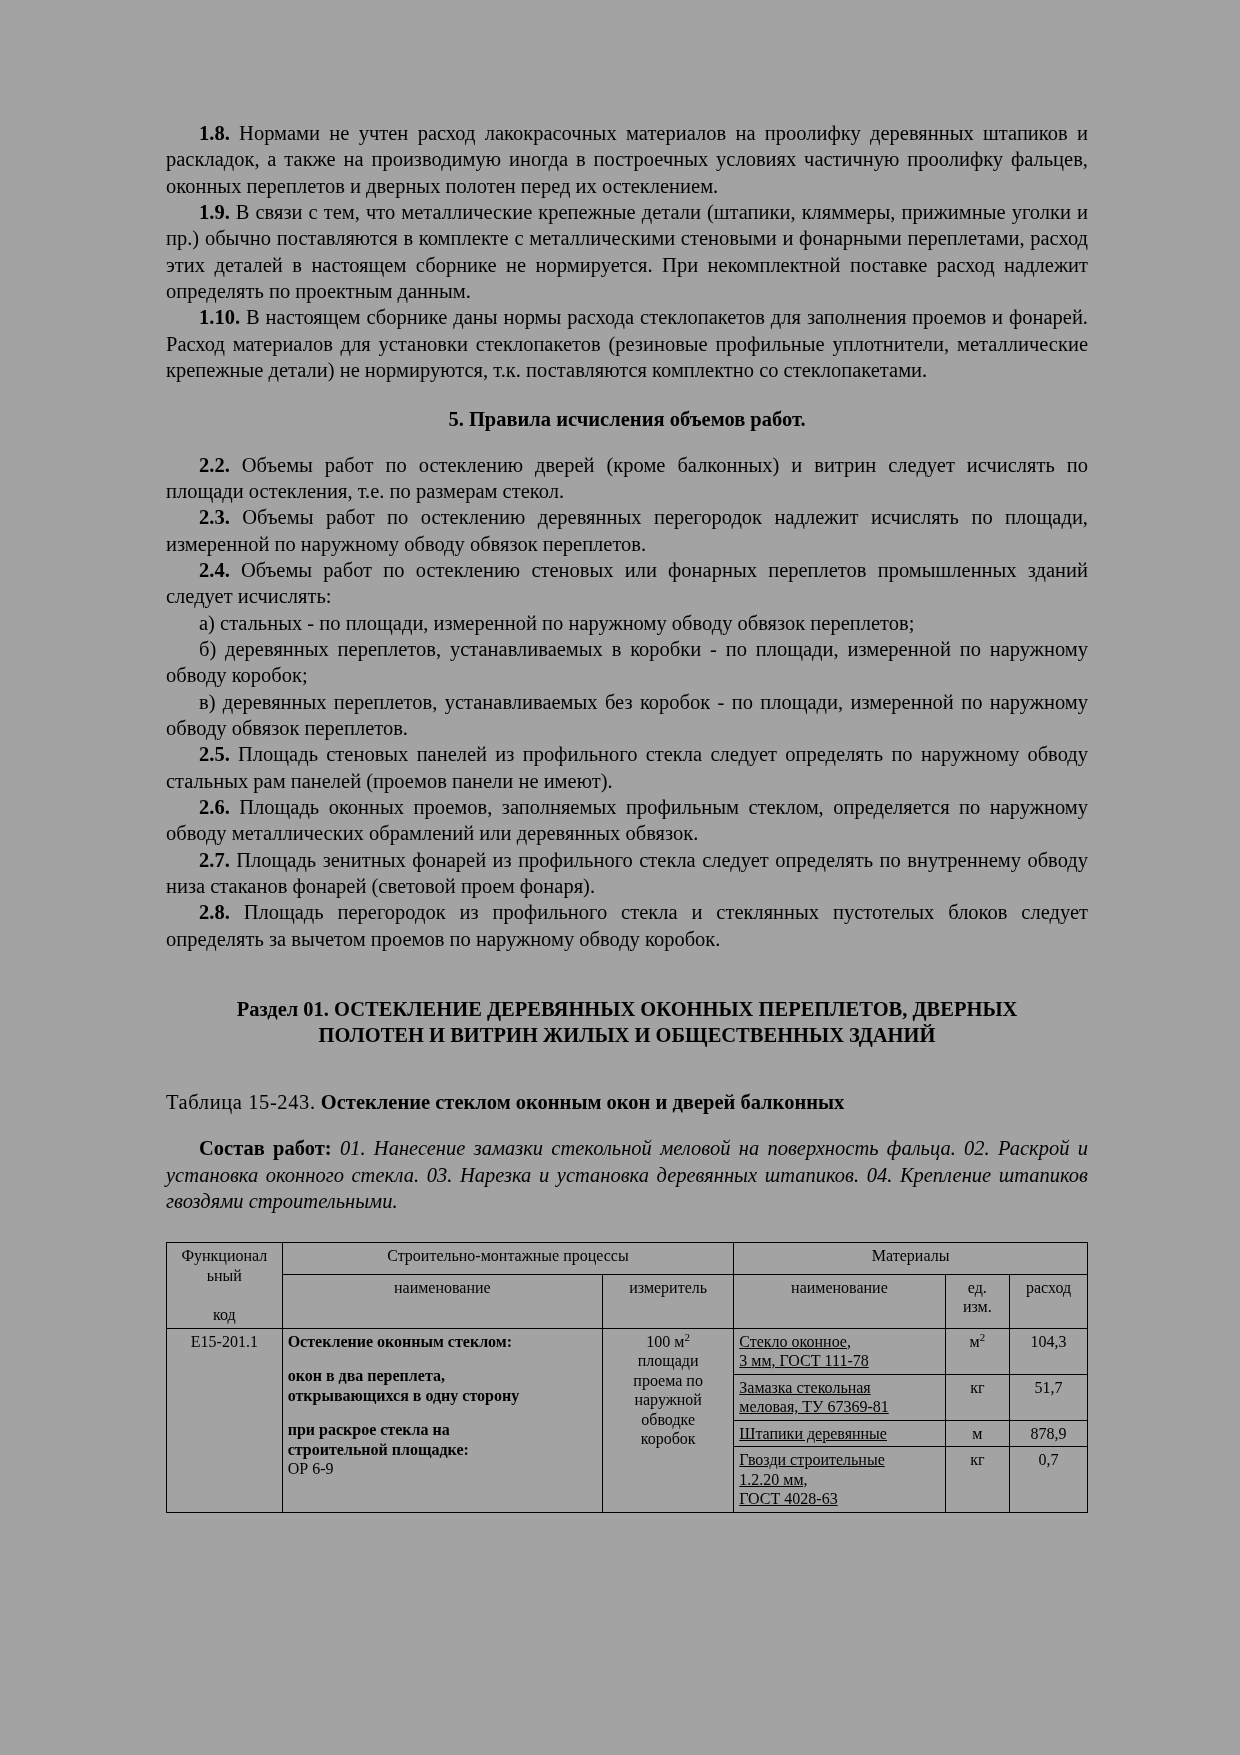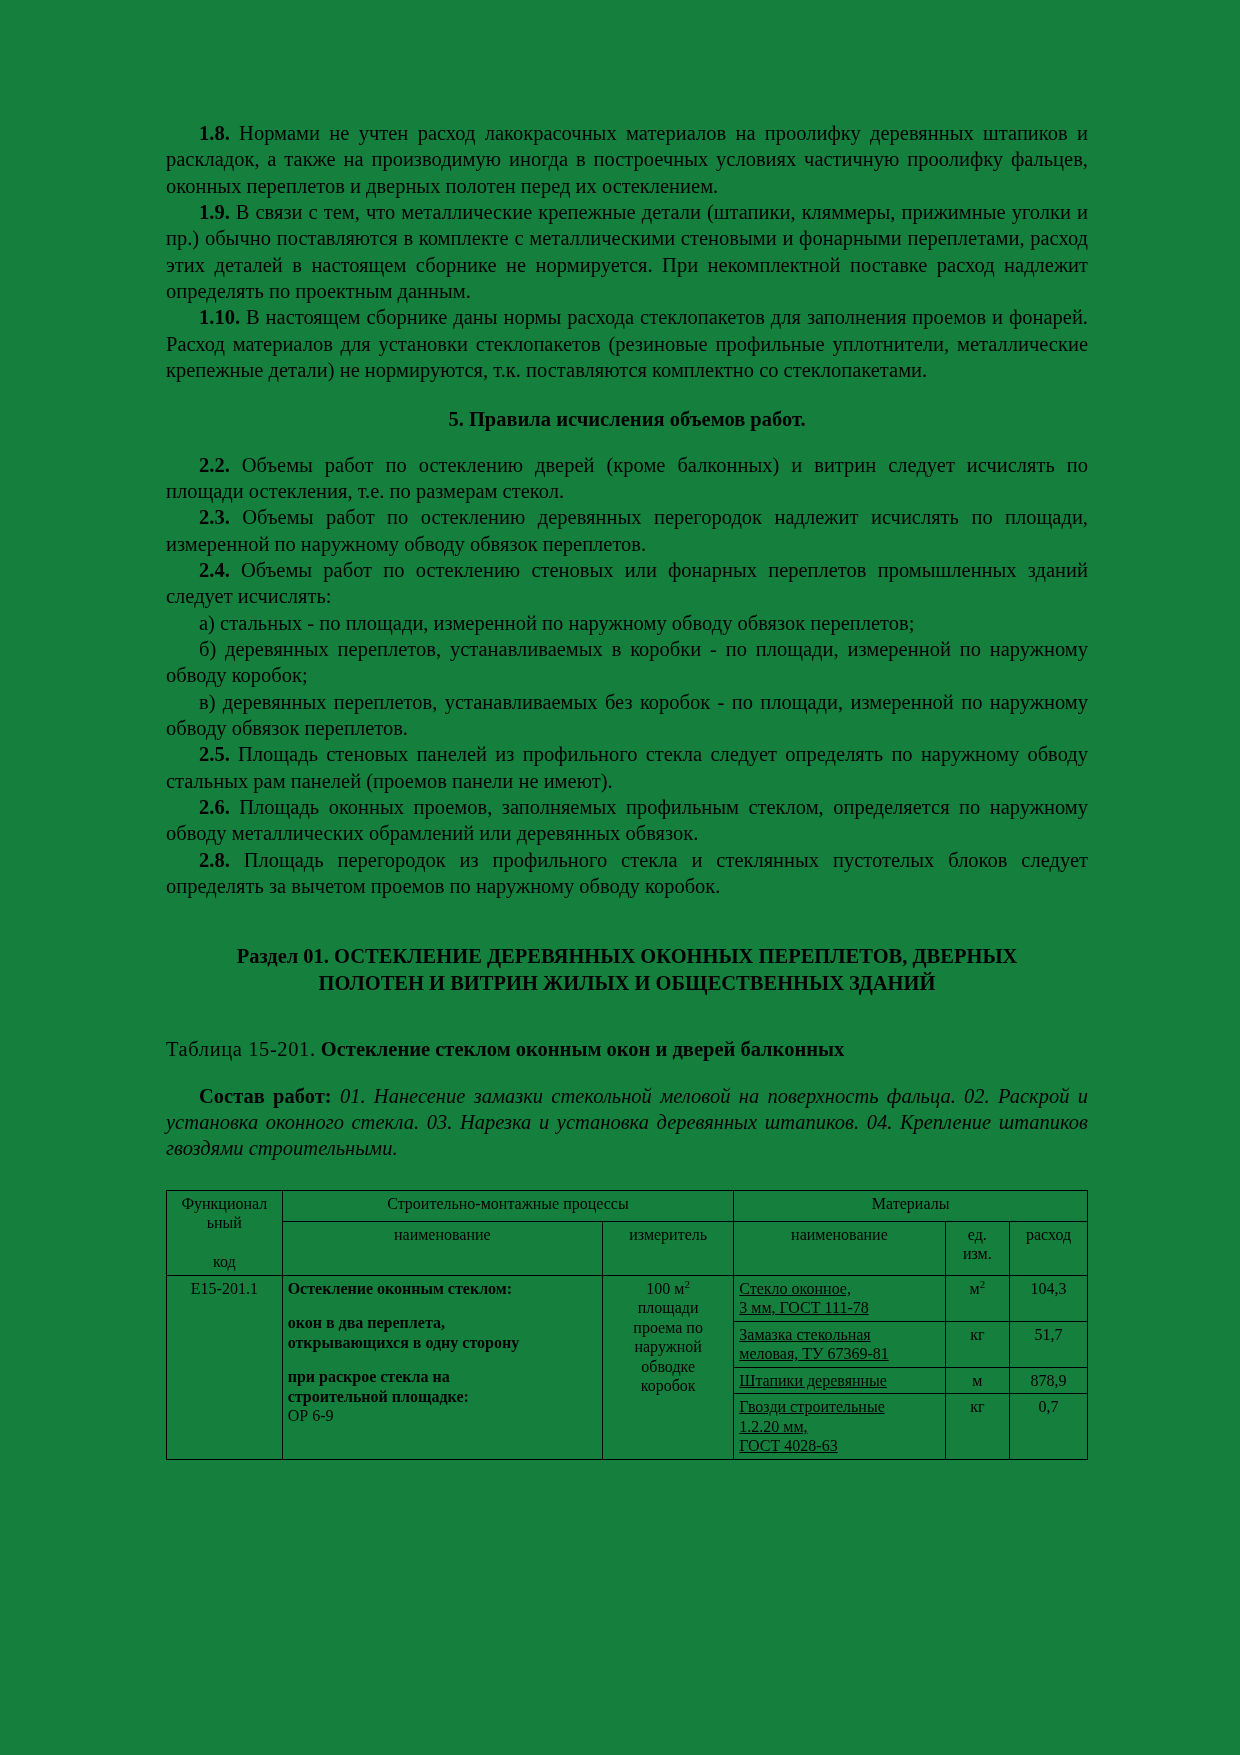--- a/index.html
+++ b/index.html
@@ -10,21 +10,21 @@
   }
   body {
     font-family: "Liberation Serif", "DejaVu Serif", serif;
     color: #000000;
   }
   .page {
     position: relative;
     width: 1240px;
     height: 1755px;
     margin: 0 auto;
-    background: #15803d;
+    background: #a3a3a3;
     box-sizing: border-box;
     padding: 120px 152px 40px 166px;
   }
   .content {
     width: 922px;
   }
 
   p.para {
     margin: 0;
     font-size: 20.5px;
@@ -141,29 +141,30 @@
     <p class="para"><span class="num">2.4.</span><span> Объемы работ по остеклению стеновых или фонарных переплетов промышленных зданий следует исчислять:</span></p>
 
     <p class="para">а) стальных -  по площади, измеренной по наружному обводу обвязок переплетов;</p>
     <p class="para">б) деревянных переплетов, устанавливаемых в коробки - по площади, измеренной по наружному обводу коробок;</p>
     <p class="para">в) деревянных переплетов, устанавливаемых без коробок - по площади, измеренной по наружному обводу обвязок переплетов.</p>
 
     <p class="para"><span class="num">2.5.</span><span> Площадь стеновых панелей из профильного стекла следует определять по наружному обводу стальных рам панелей (проемов панели не имеют).</span></p>
 
     <p class="para"><span class="num">2.6.</span><span> Площадь оконных проемов, заполняемых профильным стеклом, определяется по наружному обводу металлических обрамлений или деревянных обвязок.</span></p>
 
+    <p class="para"><span class="num">2.7.</span><span> Площадь зенитных фонарей из профильного стекла следует определять по внутреннему обводу низа стаканов фонарей (световой проем фонаря).</span></p>
 
     <p class="para"><span class="num">2.8.</span><span> Площадь перегородок из профильного стекла и стеклянных пустотелых блоков следует определять за вычетом проемов по наружному обводу коробок.</span></p>
 
     <h2 class="razdel-heading">
       <span>Раздел 01. ОСТЕКЛЕНИЕ ДЕРЕВЯННЫХ ОКОННЫХ ПЕРЕПЛЕТОВ, ДВЕРНЫХ</span><br>
       <span>ПОЛОТЕН И ВИТРИН ЖИЛЫХ И ОБЩЕСТВЕННЫХ ЗДАНИЙ</span>
     </h2>
 
-    <p class="table-caption"><span class="cap-label">Таблица 15-201.</span><span class="cap-title"> Остекление стеклом оконным окон и дверей балконных</span></p>
+    <p class="table-caption"><span class="cap-label">Таблица 15-243.</span><span class="cap-title"> Остекление стеклом оконным окон и дверей балконных</span></p>
 
     <p class="sostav"><span class="sostav-label">Состав работ:</span><span class="sostav-body"> 01. Нанесение замазки стекольной меловой на поверхность фальца. 02. Раскрой и установка оконного стекла. 03. Нарезка и установка деревянных штапиков. 04. Крепление штапиков гвоздями строительными.</span></p>
 
     <table class="norm">
       <colgroup>
         <col class="c-code">
           <col class="c-name">
           <col class="c-meas">
         <col class="c-mname">
           <col class="c-unit">

